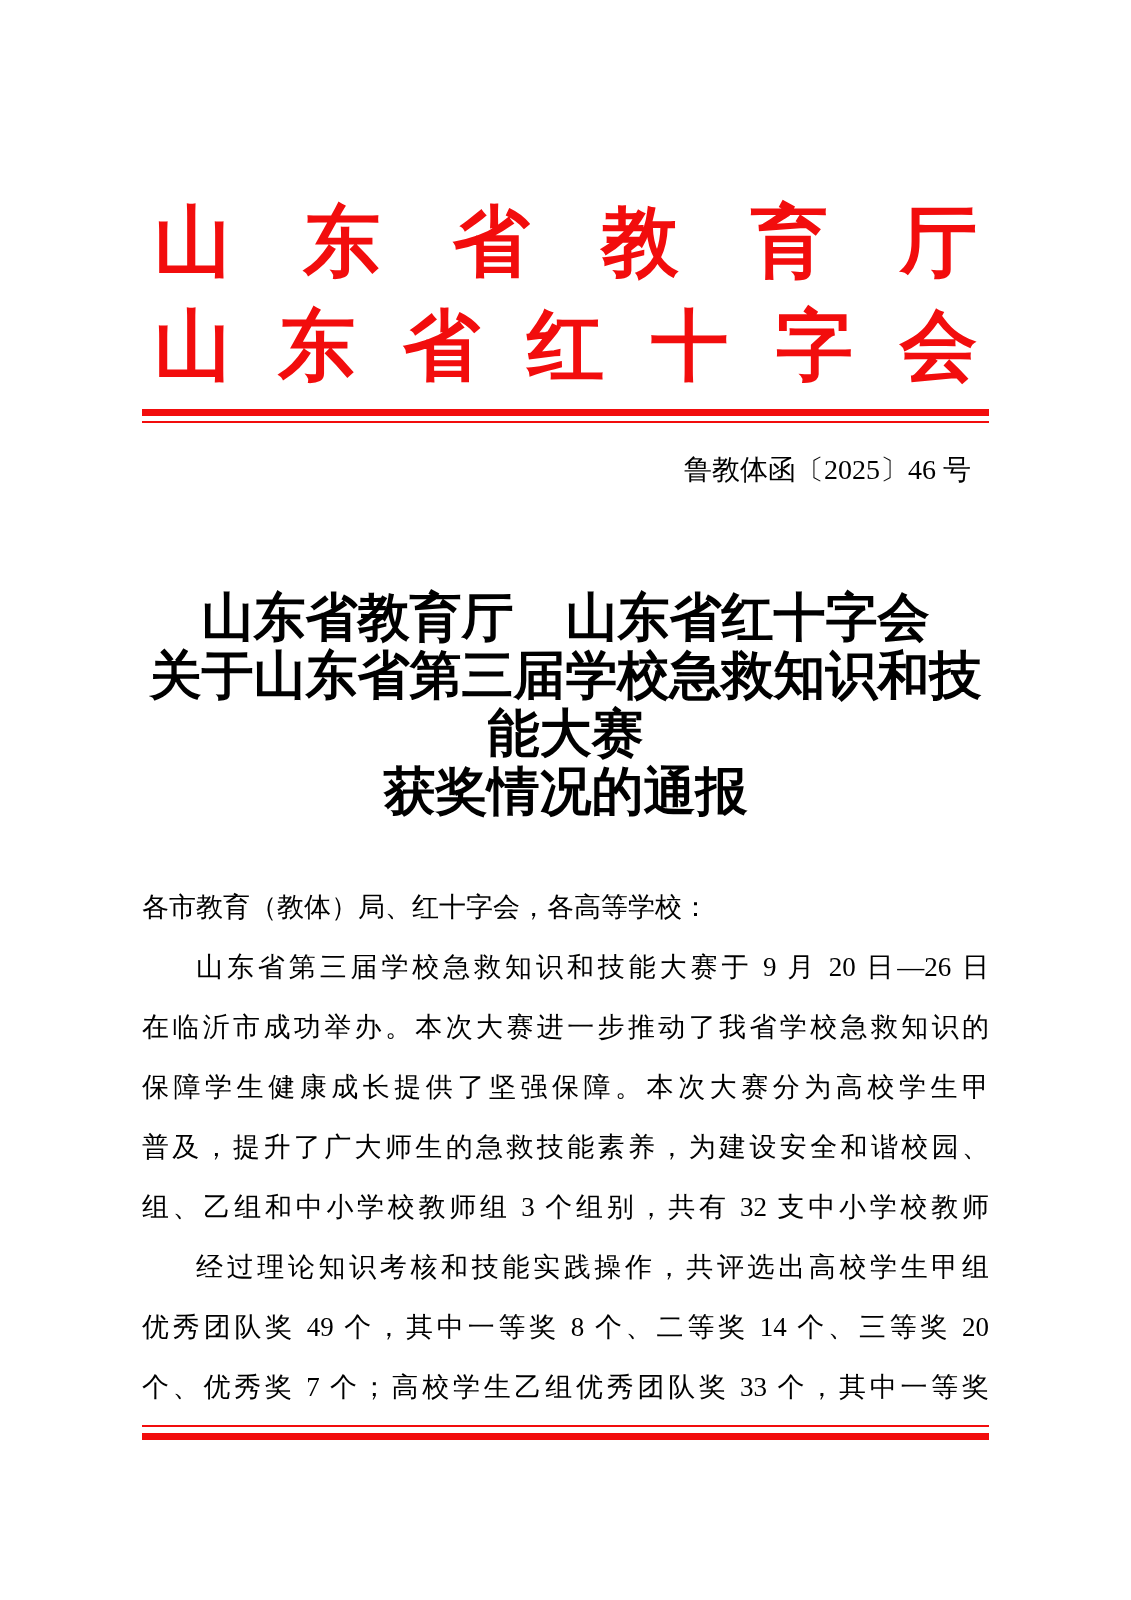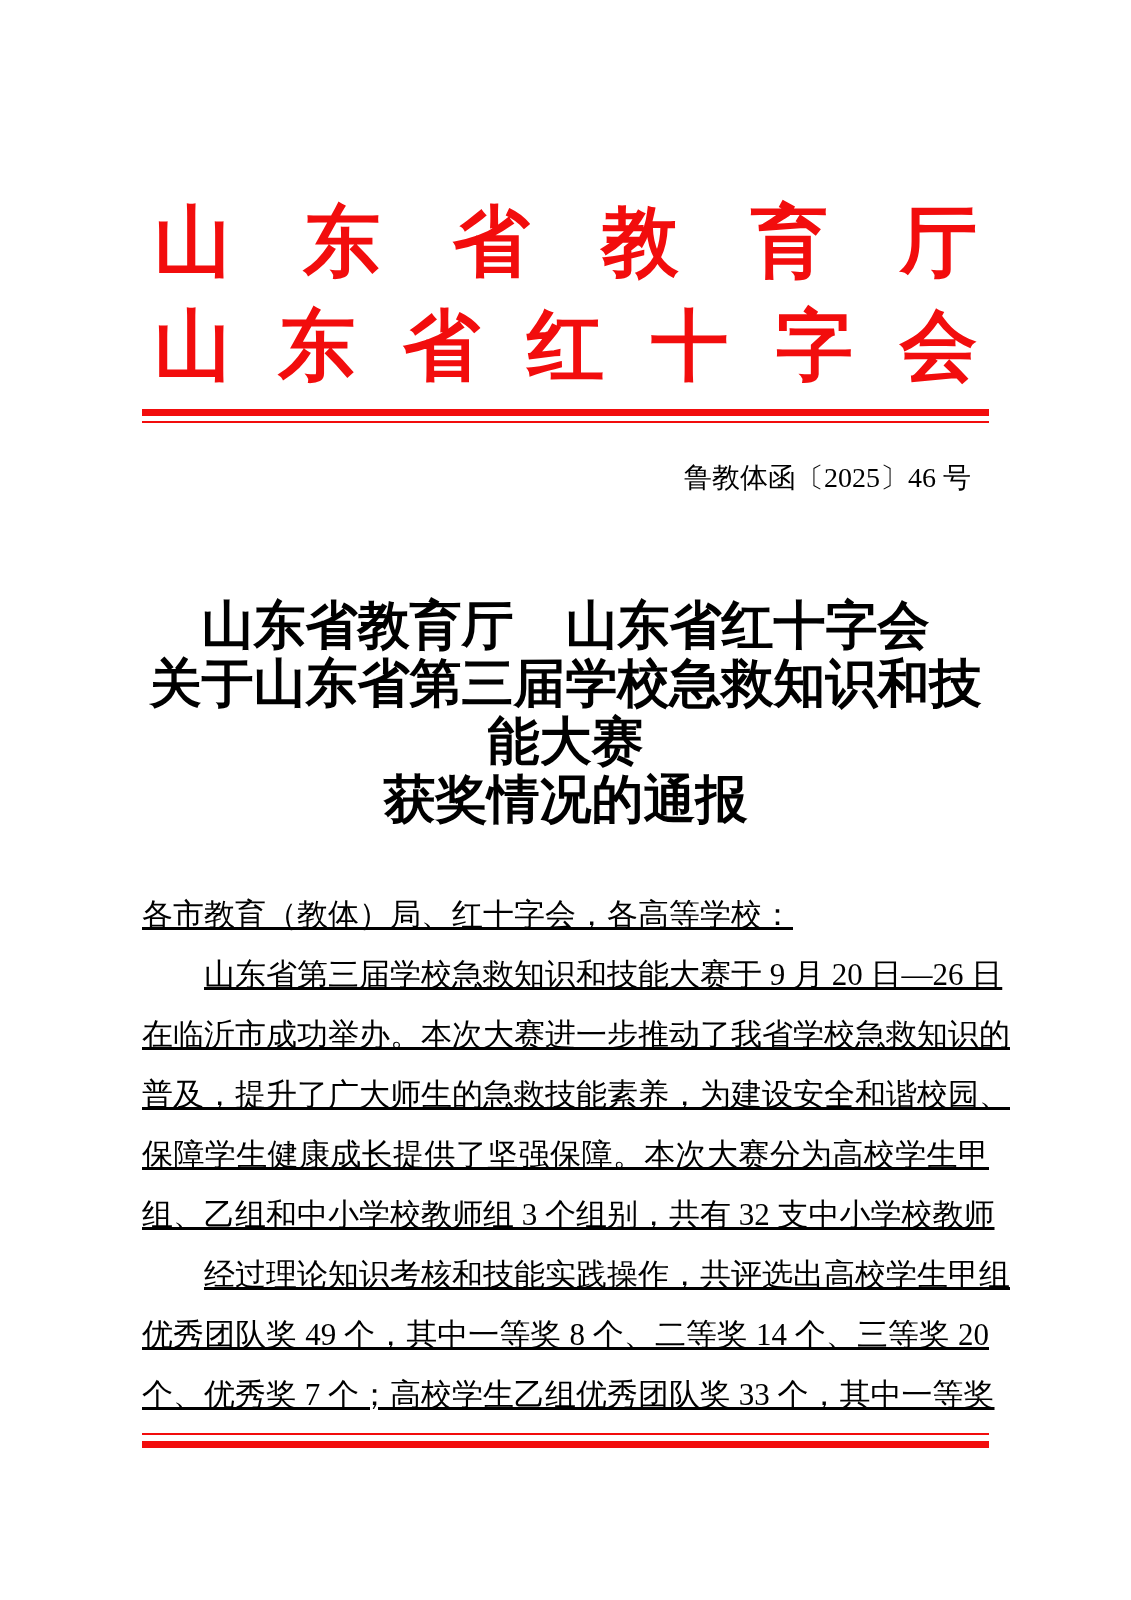--- a/index.html
+++ b/index.html
@@ -34,36 +34,36 @@
   
   .rule { background: var(--red); width: 100%; }
   .rule.thick { height: 7px; }
   .rule.thin  { height: 2px; }
   .header-rule { margin-top: 11px; }
   .header-rule .thin { margin-top: 5px; }
   .footer-rule { margin-top: 8px; }
   .footer-rule .thick { margin-top: 6px; }
   
   .doc-number {
-    margin-top: 38px;
+    margin-top: 30px;
     padding-right: 18px;
     text-align: right;
     font-size: 28px;
     line-height: 34px;
   }
   
   .title {
     margin-top: 102px;
     text-align: center;
     font-weight: bold;
     font-size: 52px;
     line-height: 58px;
   }
   
-  .body-text { margin-top: 56px; font-size: 31px; text-decoration: underline; }
+  .body-text { margin-top: 56px; font-size: 27px; }
   .body-line {
     height: 60px;
     line-height: 60px;
     text-align: justify;
     text-align-last: justify;
     white-space: nowrap;
   }
   .body-line.no-justify { text-align: left; text-align-last: left; }
   .body-line.indent { text-indent: 2em; }
 </style>
@@ -101,22 +101,22 @@
   <h1 class="title">
     <div class="title-line">山东省教育厅　山东省红十字会</div>
     <div class="title-line">关于山东省第三届学校急救知识和技能大赛</div>
     <div class="title-line">获奖情况的通报</div>
   </h1>
 
   <div class="body-text">
       <div class="body-line no-justify">各市教育（教体）局、红十字会，各高等学校：</div>
       <div class="body-line indent">山东省第三届学校急救知识和技能大赛于 9 月 20 日—26 日</div>
       <div class="body-line">在临沂市成功举办。本次大赛进一步推动了我省学校急救知识的</div>
+      <div class="body-line">保障学生健康成长提供了坚强保障。本次大赛分为高校学生甲</div>
       <div class="body-line">普及，提升了广大师生的急救技能素养，为建设安全和谐校园、</div>
-      <div class="body-line">保障学生健康成长提供了坚强保障。本次大赛分为高校学生甲</div>
       <div class="body-line">组、乙组和中小学校教师组 3 个组别，共有 32 支中小学校教师</div>
       <div class="body-line indent">经过理论知识考核和技能实践操作，共评选出高校学生甲组</div>
       <div class="body-line">优秀团队奖 49 个，其中一等奖 8 个、二等奖 14 个、三等奖 20</div>
       <div class="body-line">个、优秀奖 7 个；高校学生乙组优秀团队奖 33 个，其中一等奖</div>
     </div>
 
   <div class="footer-rule">
     <div class="rule thin"></div>
     <div class="rule thick"></div>
   </div>

